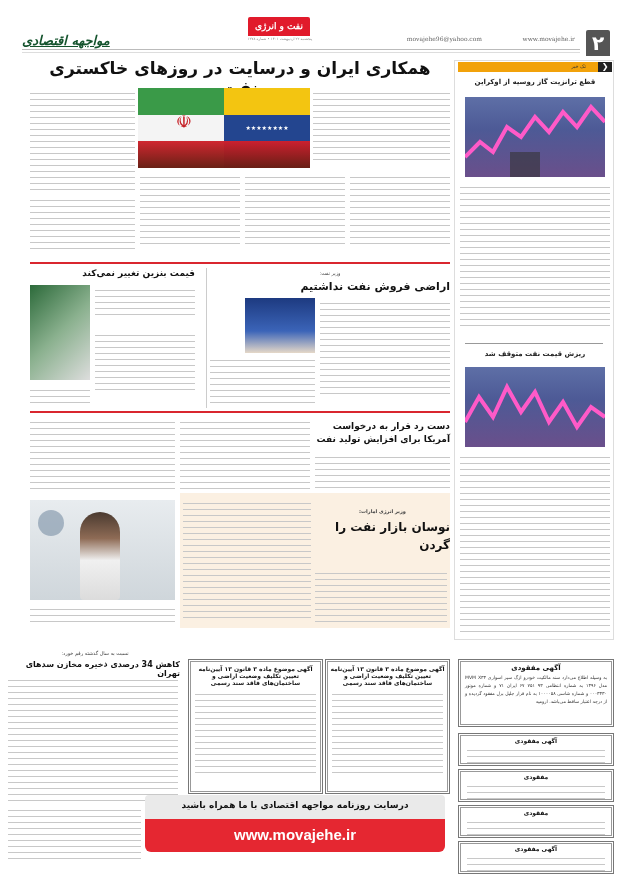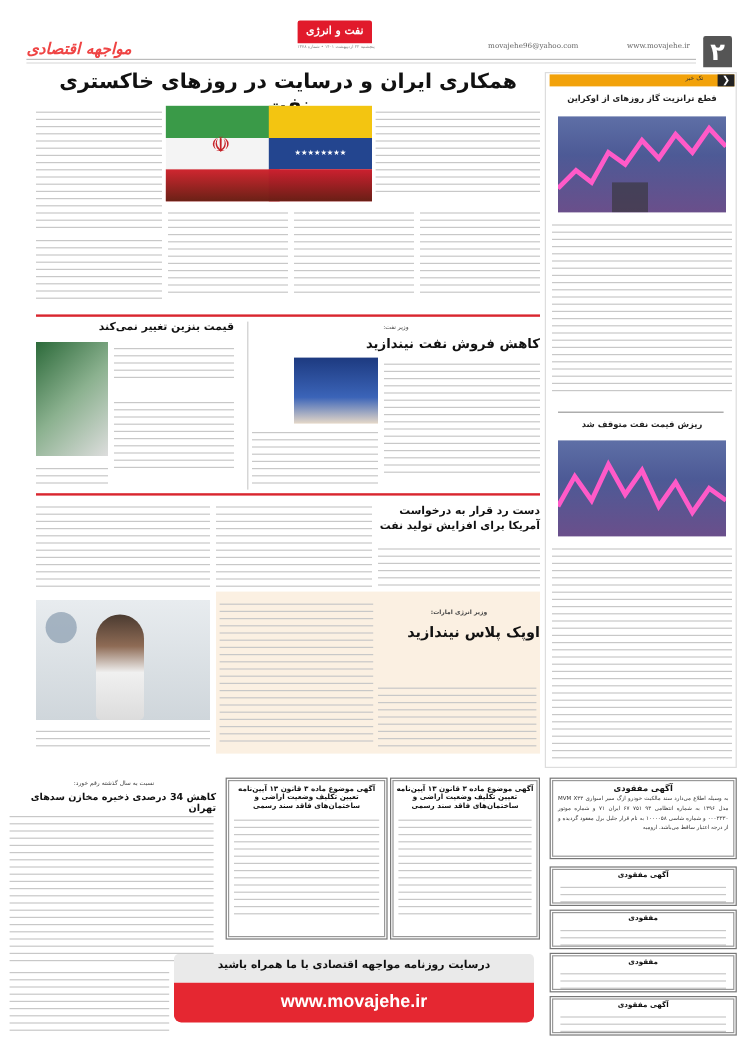--- a/index.html
+++ b/index.html
@@ -9,21 +9,21 @@
   .txt { font-size: 4.2px; line-height: 6.2px; color: #555; text-align: justify; }
   .filler { display: block; }
   .filler span { display: block; height: 6px; border-bottom: 1.6px solid #c8c8c8; margin-bottom: 0; }
 
   
   #page-num { right: 10px; top: 30px; width: 24px; height: 26px; background: #555; color: #fff; font-weight: bold; font-size: 20px; text-align: center; line-height: 26px; border-radius: 2px 2px 0 0; }
   #site-url { right: 45px; top: 35px; font-size: 6px; color: #666; direction: ltr; font-family: "DejaVu Serif", serif; }
   #site-email { right: 138px; top: 35px; font-size: 6px; color: #666; direction: ltr; font-family: "DejaVu Serif", serif; }
   #section-badge { left: 248px; top: 17px; width: 62px; height: 19px; background: #e11a2b; color: #fff; font-size: 9px; font-weight: bold; text-align: center; line-height: 19px; border-radius: 2px 2px 0 0; font-family: "DejaVu Serif", serif; }
   #date-line { left: 225px; top: 37px; font-size: 3.6px; color: #888; width: 110px; text-align: center; }
-  #brand-logo { left: 22px; top: 33px; font-size: 13px; font-weight: bold; color: #ef4444; font-family: "DejaVu Serif", serif; font-style: italic; }
+  #brand-logo { left: 22px; top: 33px; font-size: 13px; font-weight: bold; color: #14532d; font-family: "DejaVu Serif", serif; font-style: italic; text-decoration: underline; }
   #mast-rule1 { left: 22px; right: 40px; top: 49px; height: 1px; background: #bbb; }
   #mast-rule2 { left: 22px; right: 40px; top: 52px; height: 1px; background: #ddd; }
 
   
   #main-headline { left: 30px; width: 420px; top: 58px; font-size: 17px; font-weight: bold; text-align: center; color: #111; }
 
   #flags { left: 138px; top: 88px; width: 172px; height: 80px; overflow: hidden; }
   .flag-stripe { height: 33.3%; }
 
   
@@ -36,21 +36,21 @@
 
   
   .art-title { font-weight: bold; color: #111; text-align: right; }
   .art-kicker { font-size: 5px; color: #444; text-align: center; }
 
   .red-rule { height: 2px; background: #d9262f; }
   .v-rule { width: 1px; background: #ccc; }
 
   #bg-opec { left: 180px; top: 493px; width: 270px; height: 135px; background: #fbf0e2; }
 
-  .notice { border: 1px solid #777; outline: 1px solid #999; outline-offset: -3px; background: #fff; }
+  .notice { border: 1px solid #777; outline: 1px solid #999; outline-offset: -3px; background: #fff; margin-top: 11px; }
   .notice-title { font-size: 6px; font-weight: bold; text-align: center; color: #111; }
 
   #promo-grey { left: 145px; top: 795px; width: 300px; height: 24px; background: #eaeaea; border-radius: 4px 4px 0 0; }
   #promo-text { position: absolute; left: 0; right: 0; top: 5px; font-size: 9px; font-weight: bold; text-align: center; color: #111; }
   #promo-red { left: 145px; top: 819px; width: 300px; height: 33px; background: #e52731; border-radius: 0 0 6px 6px; }
   #promo-url { position: absolute; left: 0; right: 0; top: 7px; font-size: 15px; font-weight: bold; text-align: center; color: #fff; direction: ltr; font-family: "Liberation Sans", sans-serif; }
 </style>
 </head>
 <body>
 
@@ -168,21 +168,21 @@
     <span></span>
 </div>
 
 <div class="abs red-rule" style="left:30px;top:262px;width:420px;"></div>
 
 <div class="abs" id="sidebar"></div>
 <div class="abs" id="sidebar-tag">
   <div id="sidebar-tag-arrow">❮</div>
   <div id="sidebar-tag-label">تک خبر</div>
 </div>
-<div class="abs side-title" style="left:458px;top:78px;width:154px;">قطع ترانزیت گاز روزهای از اوکراین</div>
+<div class="abs side-title" style="left:458px;top:78px;width:154px;">قطع ترانزیت گاز روسیه از اوکراین</div>
 <div class="abs chart-img" style="left:465px;top:97px;width:140px;height:80px;">
   <svg width="140" height="80">
     <polyline points="0,60 15,45 28,55 42,30 56,40 70,20 84,35 98,15 112,30 126,10 140,25" fill="none" stroke="#ff5ac8" stroke-width="4"></polyline>
     <rect x="45" y="55" width="30" height="25" fill="#333" opacity="0.6"></rect>
   </svg>
 </div>
 <div class="abs filler" style="left:460px;top:182px;width:150px;height:150px;">
   <span></span>
     <span></span>
     <span></span>
@@ -270,21 +270,21 @@
     <span></span>
 </div>
 <div class="abs filler" style="left:30px;top:385px;width:60px;height:25px;">
   <span></span>
     <span></span>
     <span></span>
 </div>
 <div class="abs v-rule" style="left:206px;top:268px;height:140px;"></div>
 
 <div class="abs art-kicker" style="left:210px;top:270px;width:240px;">وزیر نفت:</div>
-<div class="abs art-title" style="left:210px;top:280px;width:240px;font-size:11px;">کاهش فروش نفت نیندازید</div>
+<div class="abs art-title" style="left:210px;top:280px;width:240px;font-size:11px;">اراضی فروش نفت نداشتیم</div>
 <div class="abs" style="left:245px;top:298px;width:70px;height:55px;background:linear-gradient(180deg,#1d3a80,#3b64b8 60%,#e5d8c8);"></div>
 <div class="abs filler" style="left:320px;top:298px;width:130px;height:100px;">
   <span></span>
     <span></span>
     <span></span>
     <span></span>
     <span></span>
     <span></span>
     <span></span>
     <span></span>
@@ -347,21 +347,21 @@
     <span></span>
     <span></span>
     <span></span>
     <span></span>
     <span></span>
 </div>
 
 <div class="abs" id="bg-opec"></div>
 <div class="abs art-kicker" style="left:315px;top:508px;width:135px;font-weight:bold;">وزیر انرژی امارات:</div>
 <div class="abs art-title" style="left:315px;top:518px;width:135px;font-size:12px;line-height:18px;">
-  <div>اوپک پلاس نیندازید</div>
+  <div>نوسان بازار نفت را گردن</div>
 </div>
 <div class="abs filler" style="left:315px;top:568px;width:132px;height:58px;">
   <span></span>
     <span></span>
     <span></span>
     <span></span>
     <span></span>
     <span></span>
     <span></span>
     <span></span>

